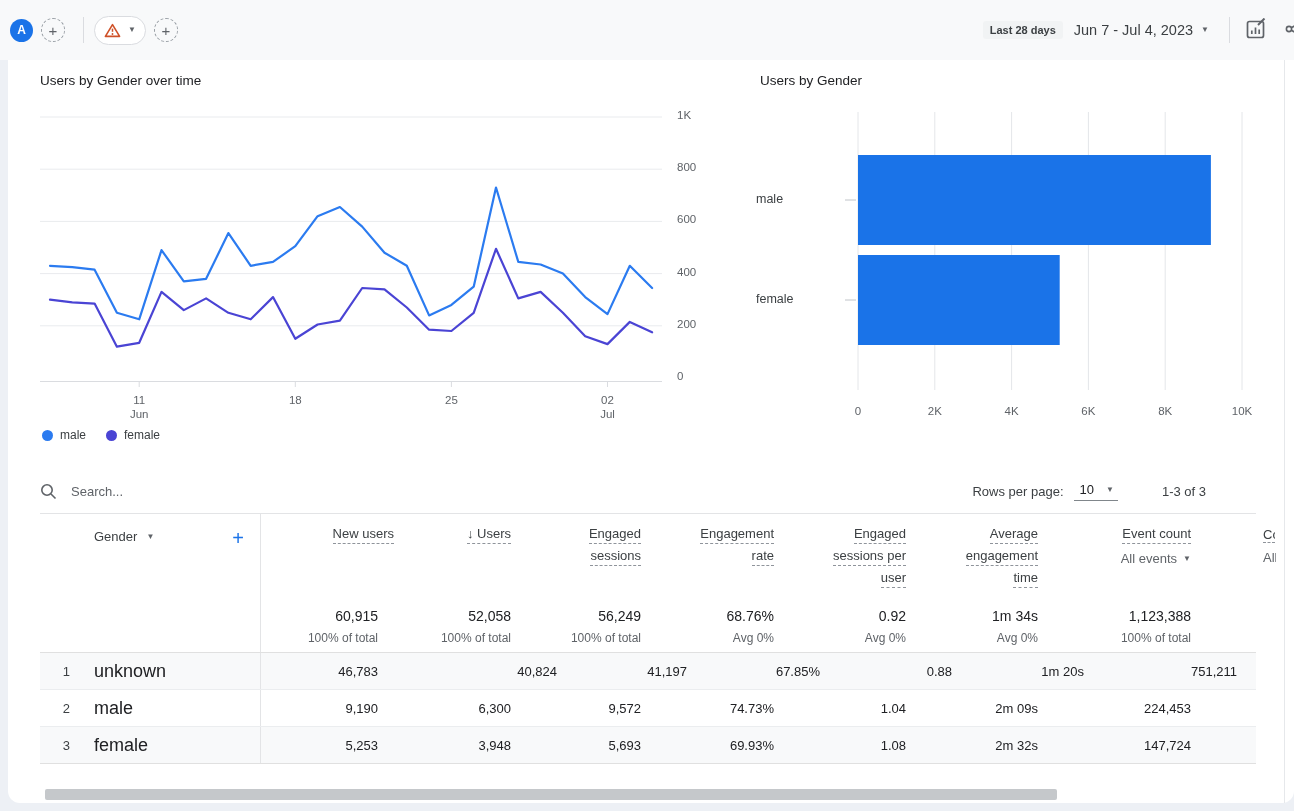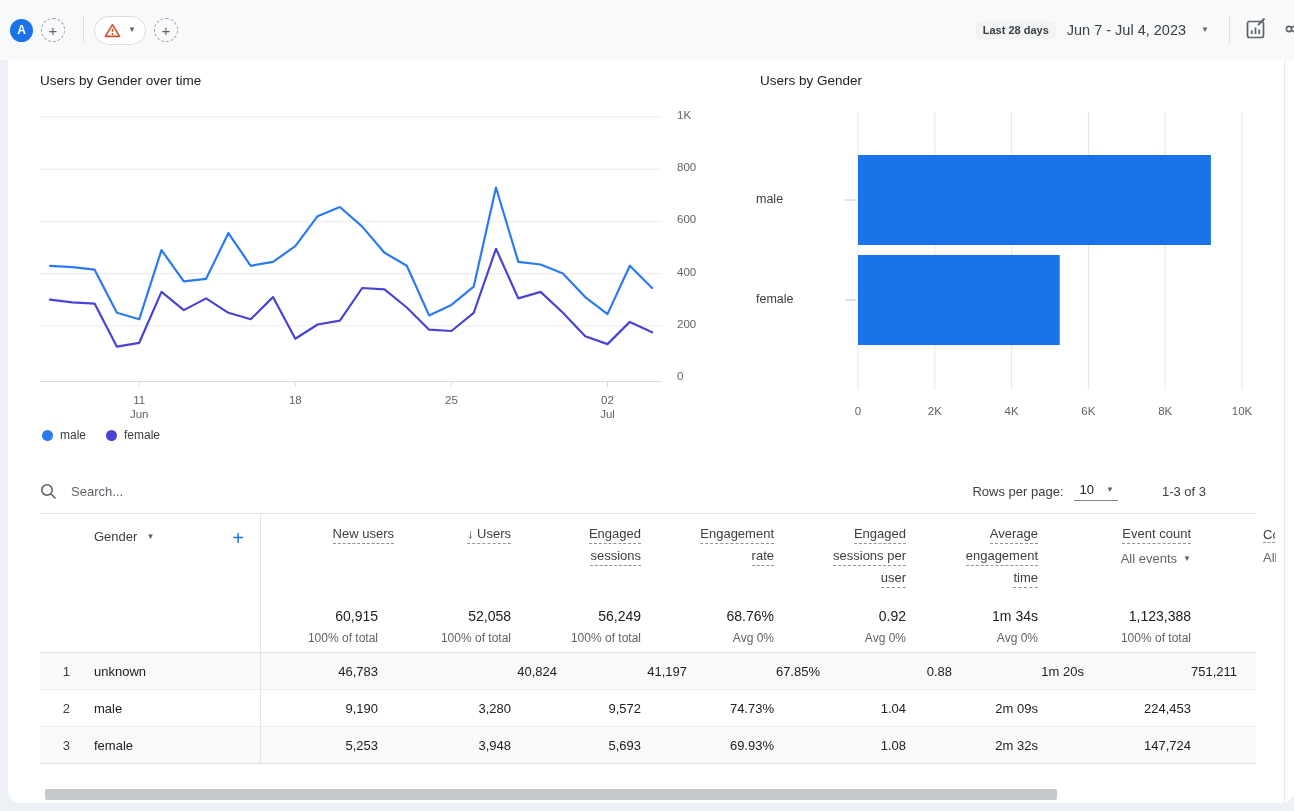--- a/index.html
+++ b/index.html
@@ -21,21 +21,21 @@
     display:flex;align-items:center;justify-content:center;color:#5f6368;font-size:15px;
     margin-left:8px;box-sizing:border-box;cursor:pointer;flex:0 0 auto;}
   .vdiv{width:1px;height:26px;background:#dadce0;margin-left:18px;flex:0 0 auto;}
   .page-title{font-size:19px;font-weight:400;color:#202124;margin:0 0 0 24px;white-space:nowrap;}
   .warn-pill{height:27px;border:1px solid #dadce0;border-radius:16px;background:#fff;
     display:flex;align-items:center;gap:7px;padding:0 9px;margin-left:10px;cursor:pointer;}
   .caret{font-size:8px;color:#5f6368;line-height:1;}
   .spacer{flex:1 1 auto;}
   .range-chip{background:#f1f3f4;color:#3c4043;font-size:11px;font-weight:700;
     padding:3px 7px;border-radius:3px;white-space:nowrap;}
-  .date-select{display:flex;align-items:center;gap:15px;margin-left:11px;cursor:pointer;
+  .date-select{display:flex;align-items:center;gap:8px;margin-left:11px;cursor:pointer;
     font-size:14.5px;font-weight:500;color:#3c4043;white-space:nowrap;}
   .icon-btn{background:none;border:none;padding:0;margin-left:15px;cursor:pointer;flex:0 0 auto;}
   .icon-btn.share{margin-left:17px;margin-right:-14px;}
   
   .card{position:absolute;left:8px;top:60px;width:1286px;height:743px;background:#fff;
     border-radius:0 0 12px 12px;}
   .card h2{position:absolute;margin:0;font-size:13.5px;font-weight:400;color:#202124;}
   #line-title{left:32px;top:13px;}
   #bar-title{left:752px;top:13px;}
   #line-svg{position:absolute;left:32px;top:50px;}
@@ -76,21 +76,21 @@
   .totals .metrics{display:flex;border-left:1px solid #e3e4e6;}
   .tcell{padding-top:8px;}
   .tval{font-size:14px;color:#202124;font-weight:500;}
   .tsub{font-size:12px;color:#5f6368;margin-top:7px;}
   .tbody{position:absolute;left:32px;top:592px;width:1216px;border-top:1px solid #e0e0e0;}
   .trow{display:flex;height:37px;border-bottom:1px solid #ebedef;box-sizing:border-box;}
   .trow.odd{background:#f8f9fa;}
   .trow:last-child{border-bottom:1px solid #e0e0e0;}
   .row-dim{display:flex;align-items:center;}
   .idx{width:30px;text-align:right;font-size:13px;color:#3c4043;}
-  .dname{margin-left:24px;font-size:13px;color:#202124;font-weight:500;}
+  .dname{margin-left:24px;font-size:18px;color:#202124;font-weight:500;}
   .trow .metrics{display:flex;border-left:1px solid #e3e4e6;height:100%;align-items:center;}
   .vcell{justify-content:center;font-size:13px;color:#202124;}
   .frag{position:absolute;overflow:hidden;white-space:nowrap;}
   .f1{left:1255px;top:467px;width:12px;font-size:13px;color:#3c4043;border-bottom:1px dashed #8f949b;}
   .f2{left:1255px;top:490px;width:13px;font-size:13px;color:#5f6368;}
   .hthumb{position:absolute;left:37px;top:729px;width:1012px;height:11px;background:#c5c8cb;
     border-radius:2px;}
   .vline{position:absolute;left:1276px;top:0;width:1px;height:743px;background:#e6e8eb;}
 </style>
 </head>
@@ -331,21 +331,21 @@
             <div class="mcell vcell" style="width: 153px;">751,211</div>
           </div>
         </div>
         <div class="trow">
           <div class="dim-cell row-dim">
             <span class="idx">2</span>
             <span class="dname">male</span>
           </div>
           <div class="metrics">
             <div class="mcell vcell" style="width: 117px;">9,190</div>
-            <div class="mcell vcell" style="width: 133px;">3,280</div>
+            <div class="mcell vcell" style="width: 133px;">6,300</div>
             <div class="mcell vcell" style="width: 130px;">9,572</div>
             <div class="mcell vcell" style="width: 133px;">74.73%</div>
             <div class="mcell vcell" style="width: 132px;">1.04</div>
             <div class="mcell vcell" style="width: 132px;">2m 09s</div>
             <div class="mcell vcell" style="width: 153px;">224,453</div>
           </div>
         </div>
         <div class="trow odd">
           <div class="dim-cell row-dim">
             <span class="idx">3</span>

